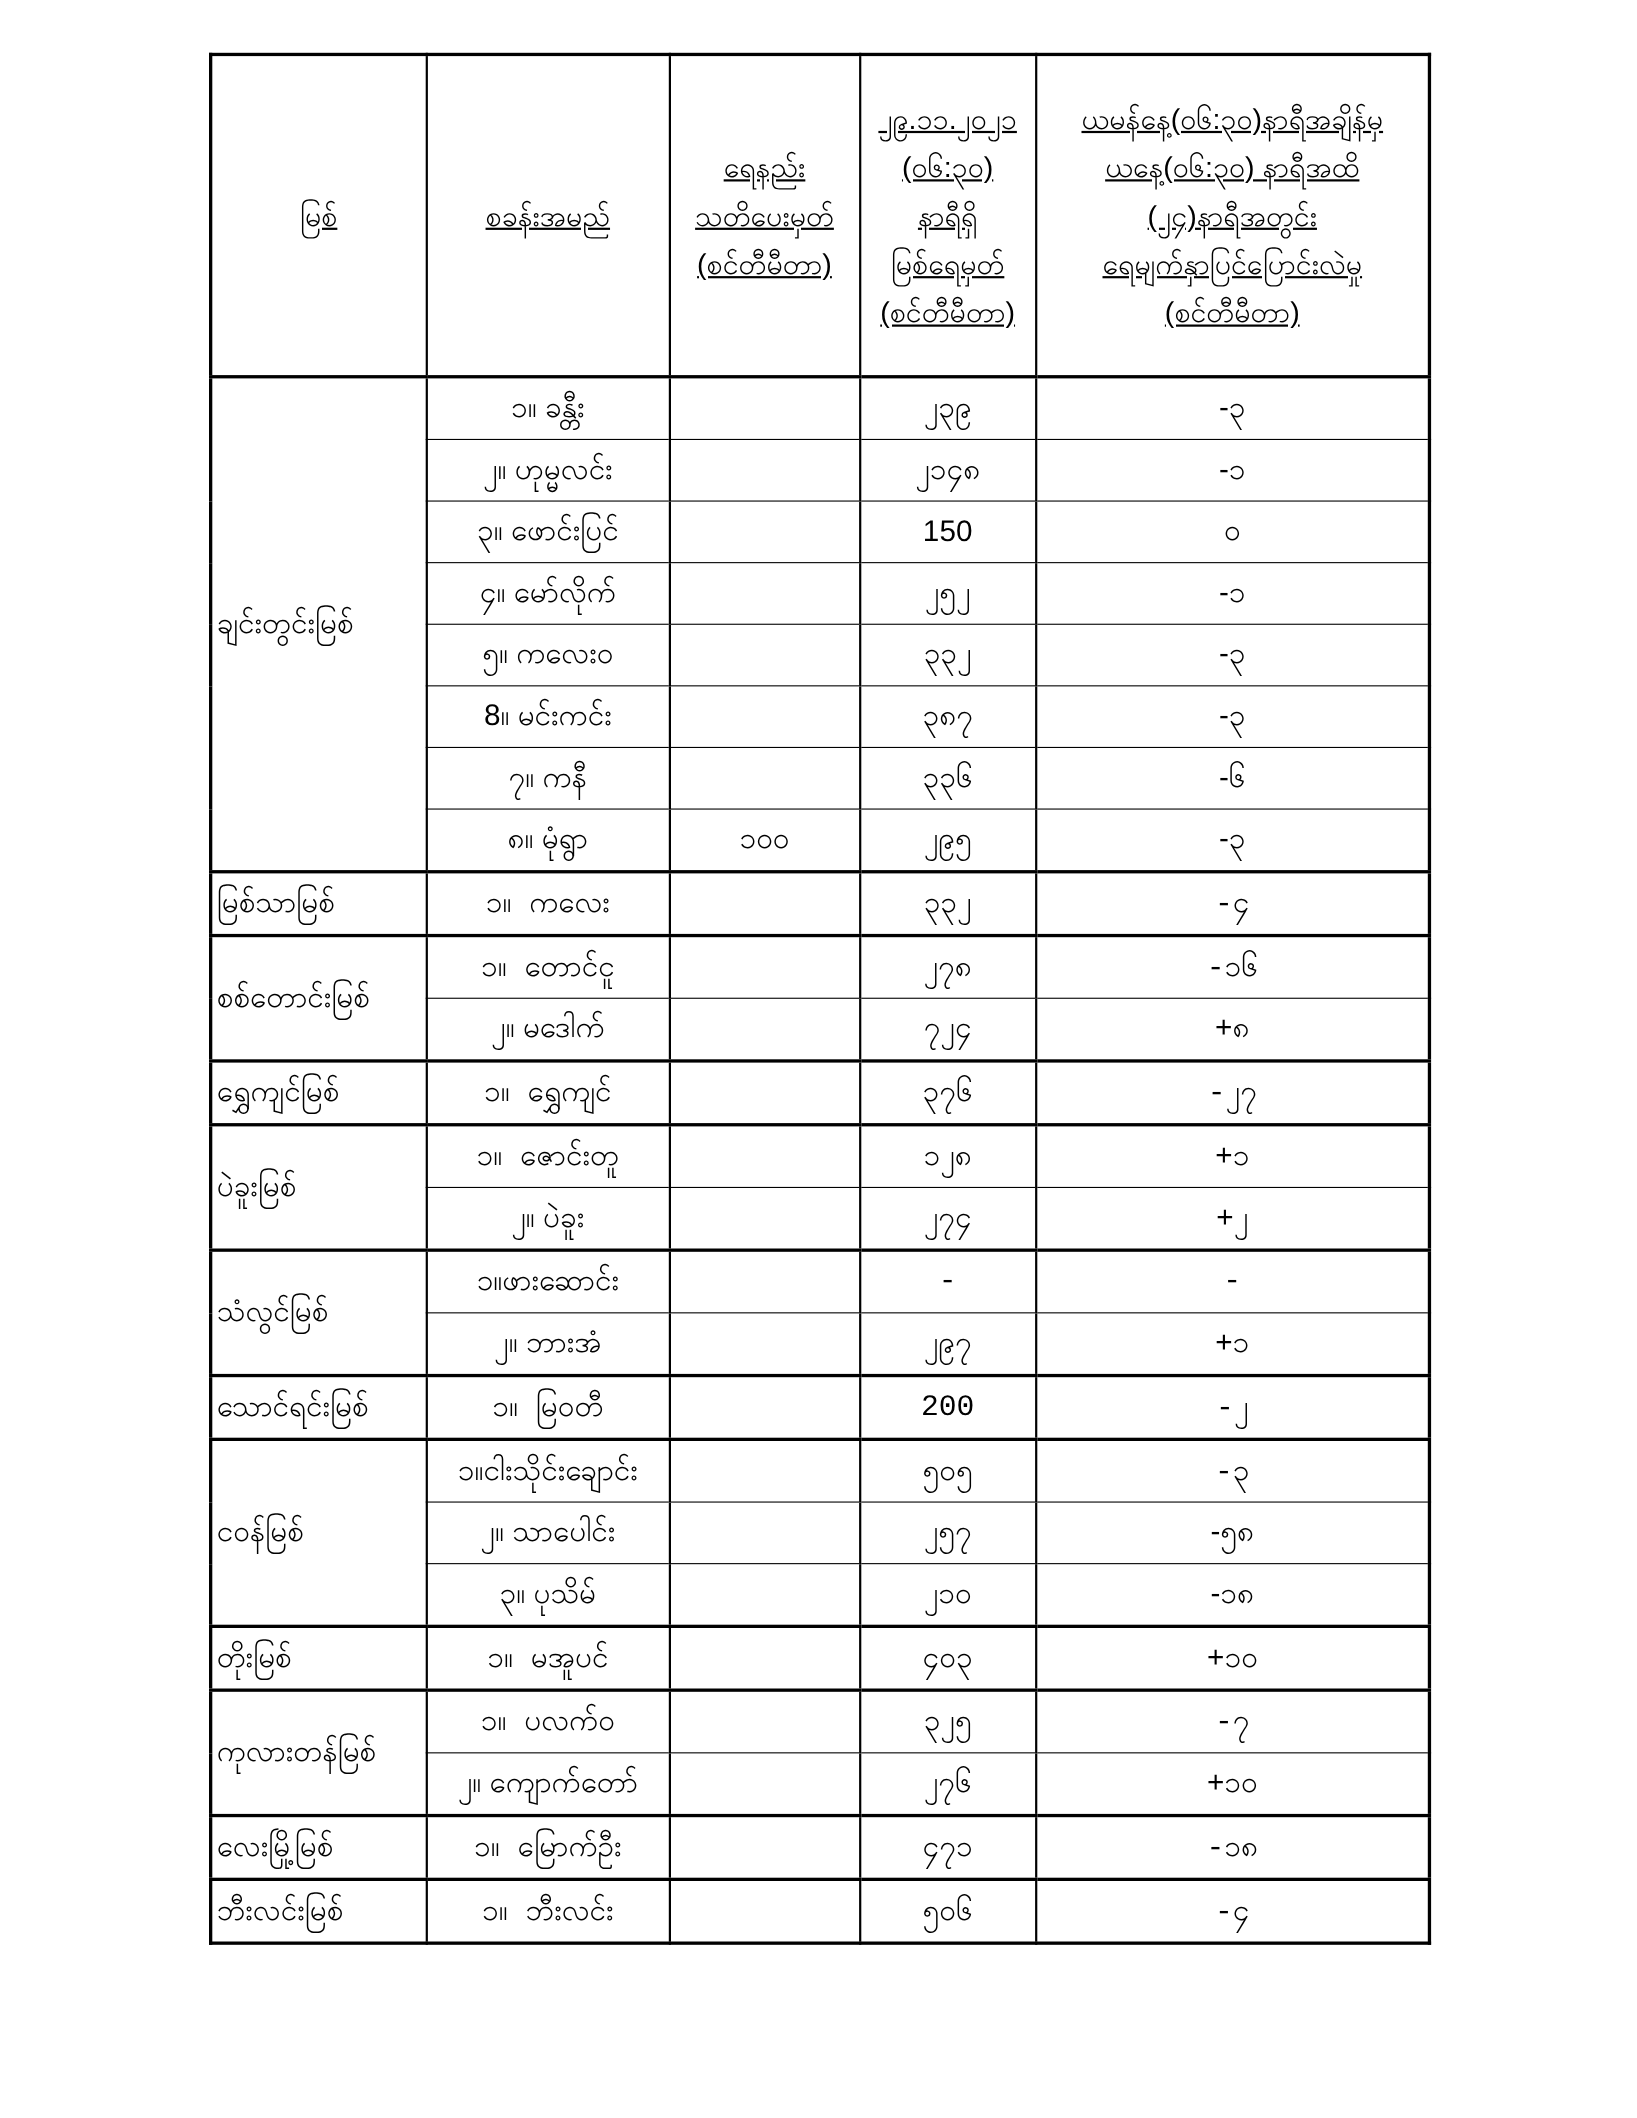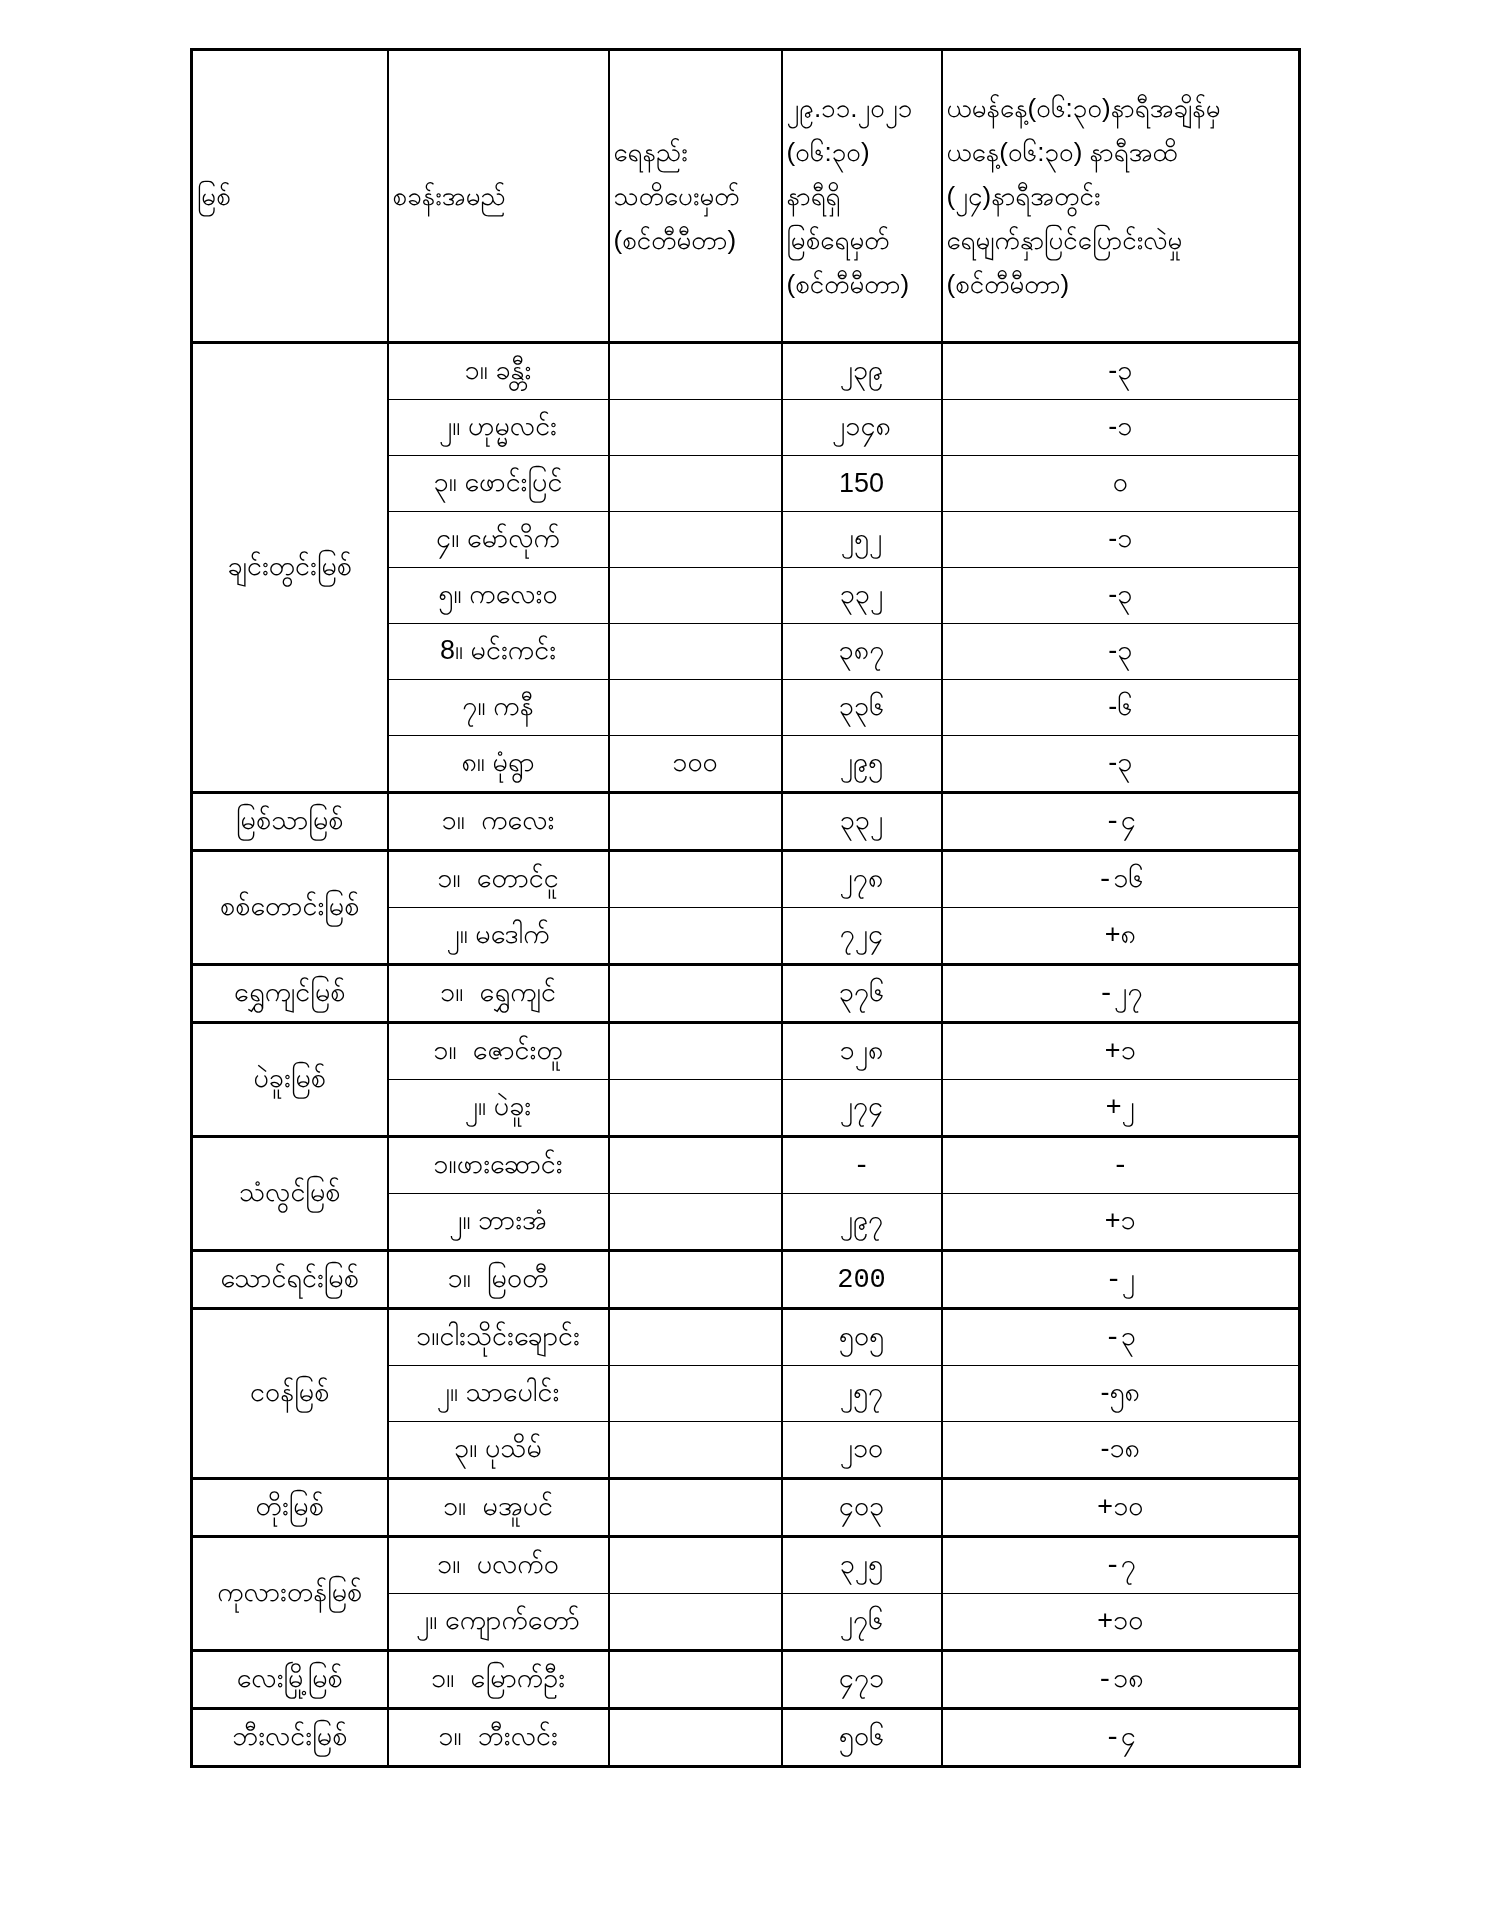--- a/index.html
+++ b/index.html
@@ -17,35 +17,36 @@
   }
   .river-table th,.river-table td{
     border:2px solid #000;
     vertical-align:middle;
     overflow:hidden;
   }
   .river-table thead th{
     font-weight:normal;
     font-size:26px;
     line-height:1.7;
-    text-align:left;
+    text-align:center;
     white-space:pre-line;
     height:286px;
     padding:2px 4px;
     border-bottom-width:3px;
+    text-decoration:underline;
   }
   .river-table tbody td{
     height:55px;
     font-size:27px;
     padding:0 4px;
     border-top-width:1px;
     border-bottom-width:1px;
   }
   .river-table tbody tr.group-start > td{border-top-width:3px;font-family:Liberation Mono, monospace;}
-  td.river-cell{text-align:center;padding:0 6px;}
+  td.river-cell{padding:0 6px;}
   td.station-cell{text-align:center;padding-left:14px;}
   td.num-cell{text-align:center;}
 </style>
 </head>
 <body>
 
 <div class="sheet">
   <table class="river-table">
     <colgroup>
       <col style="width:196px">

